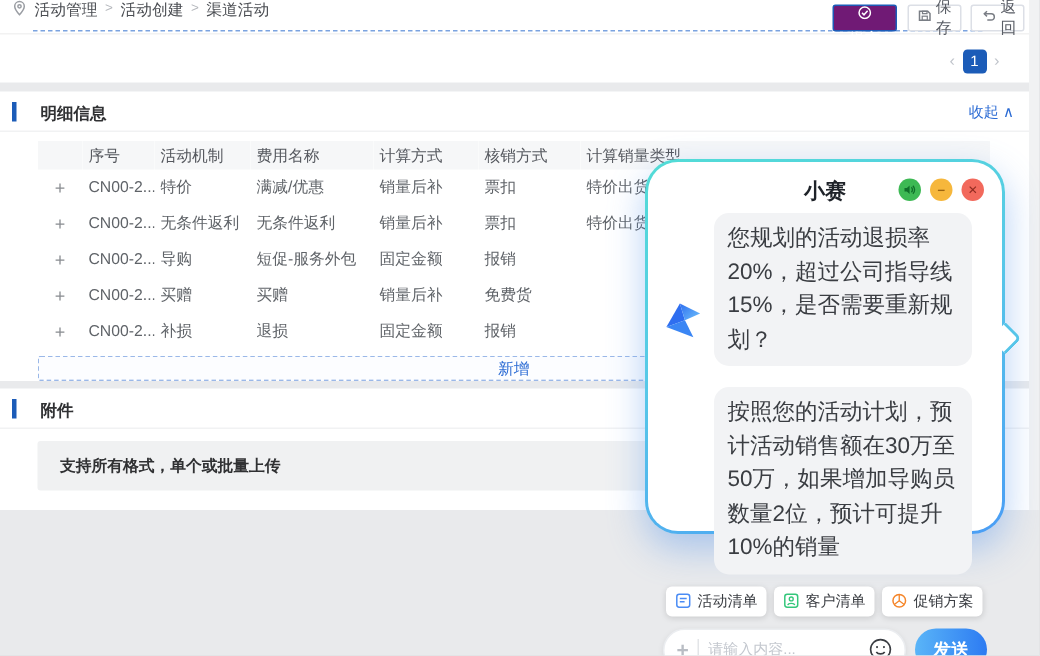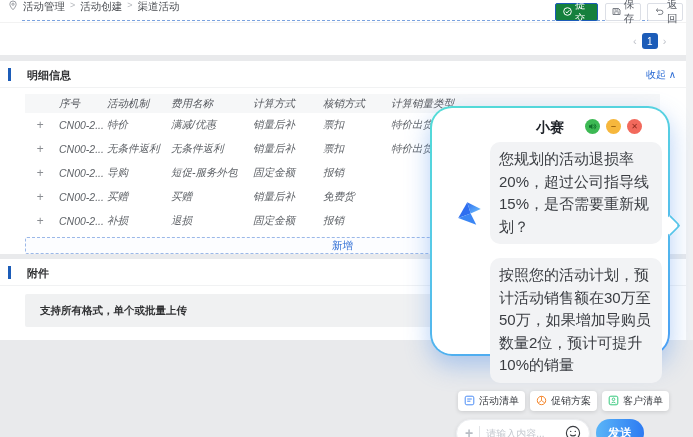--- a/index.html
+++ b/index.html
@@ -12,49 +12,49 @@
   .card-attach { left:0; top:259px;width:686px; height:81px; }
   .scroll-strip { position:absolute; left:686px; top:0; width:7px; height:340px; background:#f1f2f3; }
 
   
   .toolbar { position:relative; height:23px; border-bottom:1px solid #f2f2f2; }
   .dash-top { position:absolute; left:22px; top:20px; width:633px; border-top:1px dashed #7ba3e0; }
   .breadcrumb { position:absolute; left:8px; top:0; height:23px; display:flex; align-items:flex-start; gap:5px; font-size:10.5px; color:#4a4d52; }
   .crumb-sep { color:#b4b7bc; font-size:9px; }
   .pin-icon svg { display:block; }
   .tb-btn { position:absolute; top:3px; height:18px; display:flex; align-items:center; gap:3px; font-size:10.5px; border-radius:2px; padding:0 7px; cursor:pointer; }
-  .btn-submit { left:555px; width:43px; background:#15803d; color:#fff; border:1px solid #1c5cb8; }
+  .btn-submit { left:555px; width:43px; background:#701a75; color:#fff; border:1px solid #1c5cb8;flex-direction:column; }
   .btn-save   { left:605px; width:36px; background:#fff; color:#5a5e66; border:1px solid #dcdfe6;justify-content:center; }
   .btn-back   { left:647px; width:36px; background:#fff; color:#5a5e66; border:1px solid #dcdfe6; }
 
   
   .pagination { position:absolute; left:633px; top:33px; display:flex; align-items:center; gap:5px; font-size:11px; color:#c0c4cb; }
   .page-box { width:16px; height:16px; background:#1c5cb8; color:#fff; border-radius:3px; display:flex; align-items:center; justify-content:center; font-size:10px; }
 
   
   .section-head { position:relative; height:27px; border-bottom:1px solid #f1f2f3; }
   .accent-bar { position:absolute; left:8px; top:7px; width:3px; height:13px; background:#1c5cb8; }
   .section-title { position:absolute; left:27px; top:7px; font-size:11px; font-weight:bold; color:#303133; }
   .collapse-link { position:absolute; right:10px; top:7px; font-size:10px; color:#2b6bd4; cursor:pointer; }
 
   
-  .detail-table { margin:6px 25px 0 25px; width:635px; border-collapse:collapse; table-layout:fixed; font-size:10.5px; color:#5f6368;font-style:italic; }
+  .detail-table { margin:6px 25px 0 25px; width:635px; border-collapse:collapse; table-layout:fixed; font-size:10.5px; color:#5f6368; }
   .detail-table th { height:19px; background:#f6f7f8; text-align:left; font-weight:normal; padding:0 4px; color:#55585e; overflow:hidden; white-space:nowrap; }
   .detail-table td { height:24px; padding:0 4px; overflow:hidden; white-space:nowrap; }
   .expand-cell { text-align:center; color:#8a8d92; font-size:12px; cursor:pointer; }
   .add-box { margin:4px 25px 0 25px; width:635px; height:17px; border:1px dashed #9bb8e8; border-radius:2px; background:#fcfdff; display:flex; align-items:center; justify-content:center; font-size:10.5px; color:#2b6bd4; cursor:pointer; }
 
   
   .upload-hint { margin:8px 26px 0 25px; height:33px; background:#f0f1f2; border-radius:2px; display:flex; align-items:center; padding-left:15px; font-size:10.5px; font-weight:bold; color:#303133; cursor:pointer; }
 
   
   .assistant { position:absolute; left:430px; top:106px; width:240px; height:250px; border-radius:22px; padding:2px;
     background:linear-gradient(160deg,#52dcd6 0%,#57c8e8 45%,#4a9df5 100%);
     box-shadow:0 10px 24px rgba(90,150,235,.45); z-index:10; }
-  .assistant-inner { position:relative; width:100%; height:100%; background:#fff; border-radius:20px; padding:8px 24px; }
+  .assistant-inner { position:relative; width:100%; height:100%; background:#fff; border-radius:20px; padding:8px 10px; }
   .tail { position:absolute; right:-8px; top:112px; width:15px; height:15px; background:#fff;
     border-top:2px solid #56c5e9; border-right:2px solid #56c5e9; transform:rotate(45deg); border-top-right-radius:4px; }
 
   .asst-header { position:relative; height:22px; }
   .asst-title { text-align:center; font-size:14px; font-weight:bold; color:#1f2329; line-height:22px; }
   .win-btns { position:absolute; right:2px; top:3px; display:flex; gap:6px; }
   .win-btn { width:15px; height:15px; border-radius:50%; display:flex; align-items:center; justify-content:center; font-size:9px; font-weight:bold; cursor:pointer; line-height:1; }
   .win-speaker { background:#3db954; }
   .win-min { background:#f6b73c; color:#9c6410; }
   .win-close { background:#f2695c; color:#8f2b20; font-size:8px; }
@@ -272,32 +272,32 @@
       <div class="chips">
         <div class="chip">
           <svg width="11" height="11" viewBox="0 0 11 11">
               <rect x="1.2" y="1.2" width="8.6" height="8.6" rx="1.6" fill="none" stroke="#4a8cf5" stroke-width="1"></rect>
               <path d="M3.2 4 H7.8 M3.2 6.2 H6.4" stroke="#4a8cf5" stroke-width="1"></path>
             </svg>
           <span>活动清单</span>
         </div>
         <div class="chip">
           <svg width="11" height="11" viewBox="0 0 11 11">
-              <circle cx="5.5" cy="5.5" r="4.2" fill="none" stroke="#f5862b" stroke-width="1"></circle>
-              <path d="M5.5 1.3 V5.5 L8.8 8 M5.5 5.5 L2.2 8" fill="none" stroke="#f5862b" stroke-width="0.9"></path>
-            </svg>
-          <span>促销方案</span>
-        </div>
-        <div class="chip">
-          <svg width="11" height="11" viewBox="0 0 11 11">
               <rect x="1.2" y="1.2" width="8.6" height="8.6" rx="1.6" fill="none" stroke="#34c77b" stroke-width="1"></rect>
               <circle cx="5.5" cy="4.3" r="1.3" fill="none" stroke="#34c77b" stroke-width="0.9"></circle>
               <path d="M3.2 8.4 C3.6 6.8 7.4 6.8 7.8 8.4" fill="none" stroke="#34c77b" stroke-width="0.9"></path>
             </svg>
           <span>客户清单</span>
+        </div>
+        <div class="chip">
+          <svg width="11" height="11" viewBox="0 0 11 11">
+              <circle cx="5.5" cy="5.5" r="4.2" fill="none" stroke="#f5862b" stroke-width="1"></circle>
+              <path d="M5.5 1.3 V5.5 L8.8 8 M5.5 5.5 L2.2 8" fill="none" stroke="#f5862b" stroke-width="0.9"></path>
+            </svg>
+          <span>促销方案</span>
         </div>
       </div>
 
       <div class="input-row">
         <div class="input-pill">
           <span class="plus-btn">+</span>
           <span class="in-divider"></span>
           <input class="chat-input" type="text" placeholder="请输入内容..." style="">
           <span class="smiley">
             <svg width="16" height="16" viewBox="0 0 16 16">

